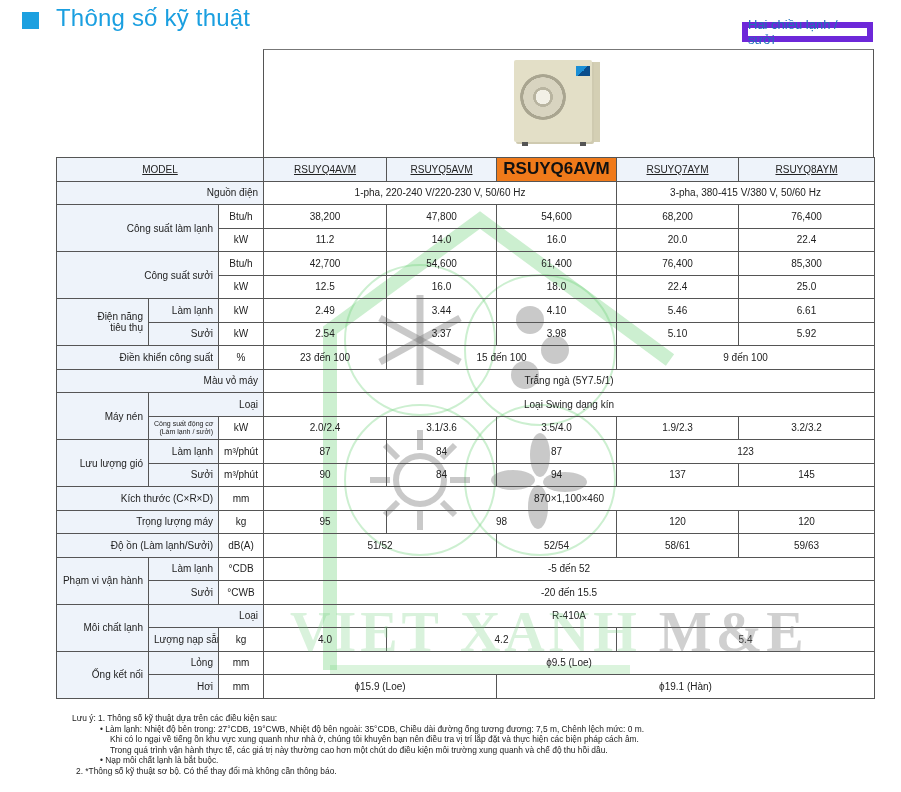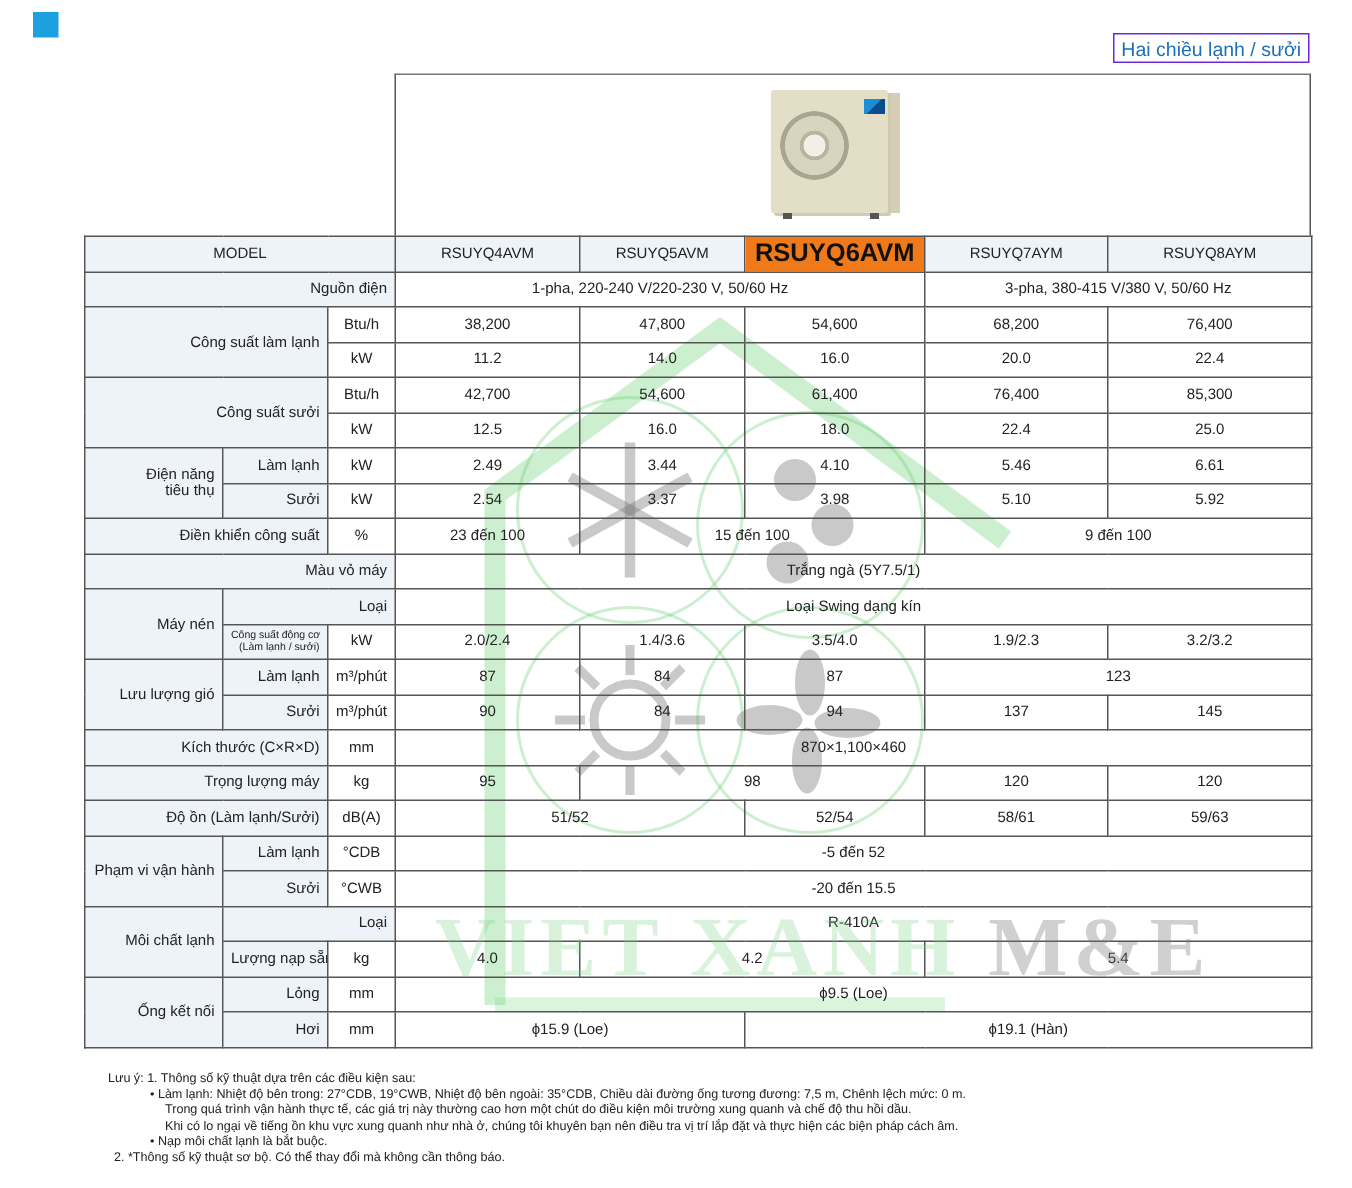--- a/index.html
+++ b/index.html
@@ -6,21 +6,21 @@
   body {
     width: 901px; height: 792px; background: #ffffff; position: relative;
     font-family: "Liberation Sans", "DejaVu Sans", sans-serif; color: #222;
     overflow: hidden;
   }
   .title-wrap { position: absolute; left: 22px; top: 4px; display: flex; align-items: center; }
   .title-square { width: 17px; height: 17px; background: #1ca0e0; margin-right: 17px; margin-top: 4px; }
   .title-text { font-size: 24px; color: #1a9fe0; letter-spacing: 0.2px; }
   .mode-badge {
     position: absolute; left: 742px; top: 22px; width: 131px; height: 20px;
-    border: 1px solid #6d28d9; color: #1d6fb8; font-size: 13px;
+    border: 6px solid #6d28d9; color: #1d6fb8; font-size: 13px;
     display: flex; align-items: center; justify-content: center;
   }
   .image-box {
     position: absolute; left: 263px; top: 49px; width: 611px; height: 108px;
     border-left: 1px solid #555; border-top: 1px solid #777; border-right: 1px solid #555;
   }
   .unit {
     position: absolute; left: 250px; top: 10px; width: 90px; height: 86px;
   }
   .unit-body { position: absolute; left: 0; top: 0; width: 78px; height: 82px; background: #e3dfc7; border-radius: 2px; box-shadow: 2px 2px 0 #cfcab0; }
@@ -32,21 +32,21 @@
   table.spec {
     position: absolute; left: 56px; top: 157px; width: 818px;
     border-collapse: collapse; font-size: 10px; table-layout: fixed;
   }
   table.spec td {
     border: 1px solid #555; height: 23.5px; padding: 0 5px; vertical-align: middle;
     white-space: nowrap; overflow: hidden;
   }
   td.lbl { background: #eef3fa; text-align: right; }
   td.c { text-align: center; }
-  td.hdr { background: #eef3fa; text-align: center; }
+  td.hdr { background: #eef3fa; text-align: center; text-decoration: underline; }
   td.hl { background: #f07a1a; color: #111; font-weight: bold; font-size: 17px; text-align: center; padding: 0; }
   td.tiny { font-size: 7px; line-height: 8px; }
   .watermark {
     position: absolute; left: 270px; top: 210px; width: 420px; height: 470px; pointer-events: none;
   }
   .wm-text {
     position: absolute; left: 290px; top: 600px; font-family: "Liberation Serif", serif; font-weight: bold;
     font-size: 56px; letter-spacing: 4px; pointer-events: none; white-space: nowrap;
   }
   .wm-text .g { color: rgba(120, 210, 130, 0.28); text-align: center; }
@@ -57,20 +57,21 @@
   .notes .l1 { padding-left: 16px; }
   .notes .l2 { padding-left: 44px; }
   .notes .l3 { padding-left: 54px; }
   .notes .l4 { padding-left: 20px; }
 </style>
 </head>
 <body>
 
 <div class="title-wrap">
   <div class="title-square"></div>
+  <div class="title-text">Thông số kỹ thuật</div>
 </div>
 <div class="mode-badge">Hai chiều lạnh / sưởi</div>
 
 <div class="image-box">
   <div class="unit">
     <div class="unit-side"></div>
     <div class="unit-body"></div>
     <div class="unit-fan"></div>
     <div class="unit-logo"></div>
     <div class="unit-foot" style="left:8px"></div>
@@ -205,21 +206,21 @@
   </tr>
   <tr>
     <td class="lbl" rowspan="2">Máy nén</td>
     <td class="lbl" colspan="2">Loại</td>
     <td class="c" colspan="5">Loại Swing dạng kín</td>
   </tr>
   <tr>
     <td class="lbl tiny"><span>Công suất động cơ</span><br><span>(Làm lạnh / sưởi)</span></td>
     <td class="c">kW</td>
     <td class="c">2.0/2.4</td>
-    <td class="c">1.4/3.6</td>
+    <td class="c">3.1/3.6</td>
     <td class="c">3.5/4.0</td>
     <td class="c">1.9/2.3</td>
     <td class="c">3.2/3.2</td>
   </tr>
   <tr>
     <td class="lbl" rowspan="2">Lưu lượng gió</td>
     <td class="lbl">Làm lạnh</td>
     <td class="c">m³/phút</td>
     <td class="c">87</td>
     <td class="c">84</td>
@@ -294,17 +295,17 @@
 </tbody>
   </table>
 
 <div class="wm-text">
   <span class="g">VIET XANH</span> <span class="k">M&amp;E</span>
 </div>
 
 <div class="notes">
   <div class="l1">Lưu ý: 1. Thông số kỹ thuật dựa trên các điều kiện sau:</div>
   <div class="l2">• Làm lạnh: Nhiệt độ bên trong: 27°CDB, 19°CWB, Nhiệt độ bên ngoài: 35°CDB, Chiều dài đường ống tương đương: 7,5 m, Chênh lệch mức: 0 m.</div>
+  <div class="l3">Khi có lo ngại về tiếng ồn khu vực xung quanh như nhà ở, chúng tôi khuyên bạn nên điều tra vị trí lắp đặt và thực hiện các biện pháp cách âm.</div>
   <div class="l3">Trong quá trình vận hành thực tế, các giá trị này thường cao hơn một chút do điều kiện môi trường xung quanh và chế độ thu hồi dầu.</div>
-  <div class="l3">Khi có lo ngại về tiếng ồn khu vực xung quanh như nhà ở, chúng tôi khuyên bạn nên điều tra vị trí lắp đặt và thực hiện các biện pháp cách âm.</div>
   <div class="l2">• Nạp môi chất lạnh là bắt buộc.</div>
   <div class="l4">2. *Thông số kỹ thuật sơ bộ. Có thể thay đổi mà không cần thông báo.</div>
 </div>
 
 </body></html>

